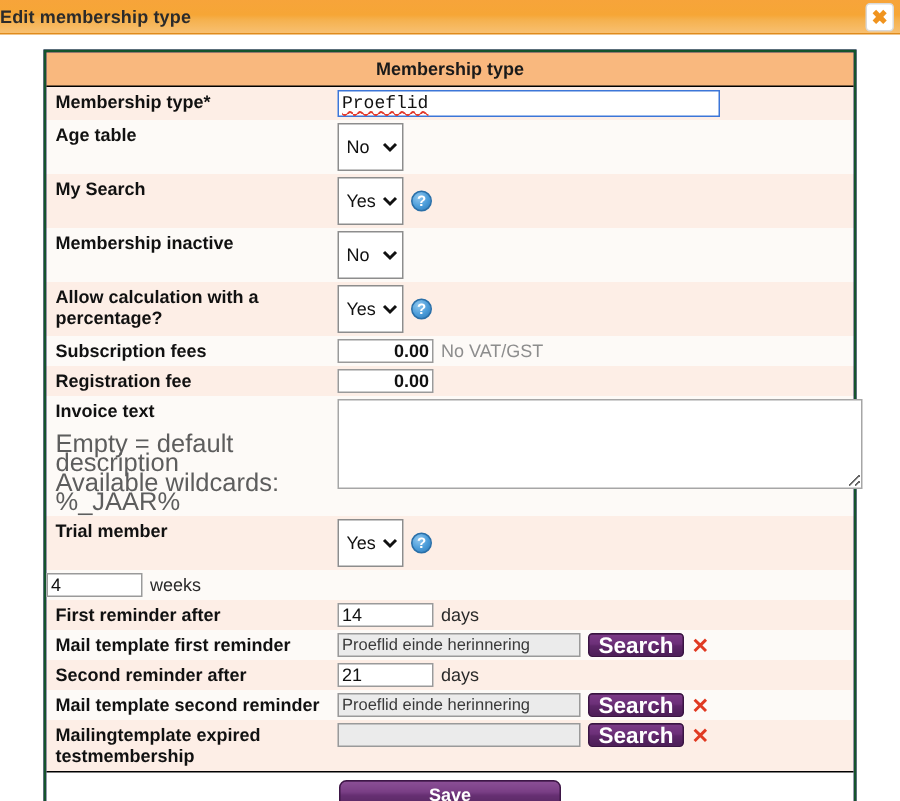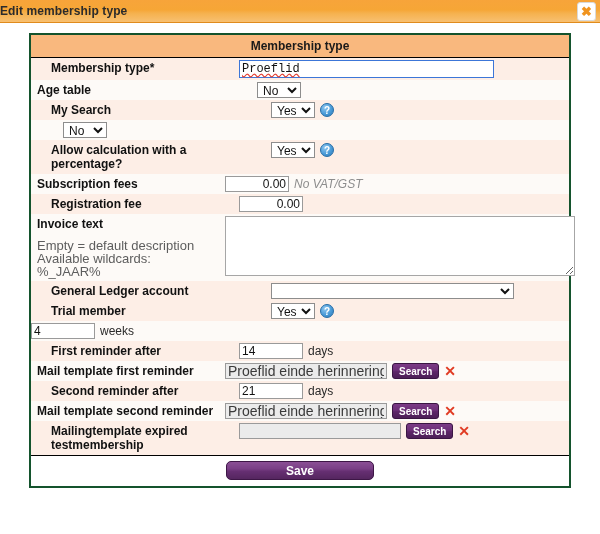--- a/index.html
+++ b/index.html
@@ -82,21 +82,21 @@
     padding: 4px 0 4px 0;
     border-bottom: 1px solid #000000;
   }
 
   .row {
     display: flex;
     align-items: flex-start;
     min-height: 20px;
     box-sizing: border-box;
   }
-  .row.odd  { background: #fdeee6; padding-left: 14px; }
+  .row.odd  { background: #fdeee6; }
   .row.even { background: #fdfaf7; }
 
   .cell-label {
     width: 194px;
     min-width: 194px;
     box-sizing: border-box;
     padding: 3px 0 3px 6px;
     font-weight: bold;
     font-size: 12px;
     color: #111111;
@@ -108,21 +108,21 @@
     padding: 2px 4px 2px 0;
     display: flex;
     align-items: center;
     gap: 5px;
     min-height: 16px;
   }
 
   .hint {
     font-weight: normal;
     color: #5d5d5d;
-    font-size: 13px;
+    font-size: 17px;
     line-height: 13px;
     display: block;
     margin-top: 8px;
   }
   .hint-line { display: block; }
 
   
   input.txt {
     font-family: "Liberation Sans", sans-serif;
     font-size: 12px;
@@ -152,62 +152,61 @@
     padding: 0 2px;
   }
   .name-input-value {
     font-size: 12px;
     color: #111;
   }
 
   input.num {
     width: 64px;
     text-align: right;
+    font-weight: bold;
   }
   input.num-left {
     width: 64px;
     text-align: left;
   }
   input.disabledbox {
     background: #ebebeb;
     color: #3a3a3a;
     border: 1px solid #9a9a9a;
     width: 162px;
     height: 16px;
-    font-size: 14px;
+    font-size: 11px;
     padding: 0 2px;
     box-sizing: border-box;
     font-family: "Liberation Sans", sans-serif;
   }
   input.disabledbox.empty { color: #3a3a3a; }
 
   select.sel {
     font-family: "Liberation Sans", sans-serif;
     font-size: 12px;
-    height: 16px;
+    height: 32px;
     border: 1px solid #8d8d8d;
     background: #ffffff;
     color: #111;
     padding: 0 1px;
     box-sizing: border-box;
-    margin-left: 32px;
   }
   select.sel.small { width: 44px; }
   select.sel.wide  { width: 243px; }
 
   .unit {
     font-weight: normal;
     font-size: 12px;
     color: #2a2a2a;
   }
   .vat-note {
     font-weight: normal;
     font-size: 12px;
     color: #8d8d8d;
-    font-style: italic;
   }
 
   .help-icon {
     width: 14px;
     height: 14px;
     border-radius: 50%;
     background: radial-gradient(circle at 35% 30%, #8fc7ef 0%, #4a9bd8 55%, #2d78b5 100%);
     border: 1px solid #2a6fa8;
     color: #ffffff;
     font-size: 10px;
@@ -225,21 +224,21 @@
     border: 1px solid #a6a6a6;
     background: #ffffff;
     font-family: "Liberation Sans", sans-serif;
     font-size: 12px;
     box-sizing: border-box;
     resize: both;
   }
 
   .search-btn {
     font-family: "Liberation Sans", sans-serif;
-    font-size: 10px;
+    font-size: 15px;
     font-weight: bold;
     color: #ffffff;
     background: linear-gradient(to bottom, #7b3b86 0%, #6c2f78 45%, #5d2668 55%, #4d1f58 100%);
     border: 1px solid #3a1543;
     border-radius: 3px;
     padding: 1px 6px 2px 6px;
     cursor: pointer;
     height: 16px;
     line-height: 13px;
     box-sizing: border-box;
@@ -316,20 +315,21 @@
       <div class="cell-label">My Search</div>
       <div class="cell-field">
         <select class="sel small">
           <option>Yes</option>
         </select>
         <span class="help-icon">?</span>
       </div>
     </div>
 
     <div class="row even">
+      <div class="cell-label">Membership inactive</div>
       <div class="cell-field">
         <select class="sel small">
           <option>No</option>
         </select>
       </div>
     </div>
 
     <div class="row odd">
       <div class="cell-label">Allow calculation with a percentage?</div>
       <div class="cell-field">
@@ -362,28 +362,20 @@
           <span class="hint-line">Empty = default description</span>
           <span class="hint-line">Available wildcards:</span>
           <span class="hint-line">%_JAAR%</span>
         </span>
       </div>
       <div class="cell-field">
         <textarea class="invoice" style=""></textarea>
       </div>
     </div>
 
-    <div class="row odd">
-      <div class="cell-label">General Ledger account</div>
-      <div class="cell-field">
-        <select class="sel wide">
-          <option></option>
-        </select>
-      </div>
-    </div>
 
 
     <div class="row odd">
       <div class="cell-label">Trial member</div>
       <div class="cell-field">
         <select class="sel small">
           <option>Yes</option>
         </select>
         <span class="help-icon">?</span>
       </div>

